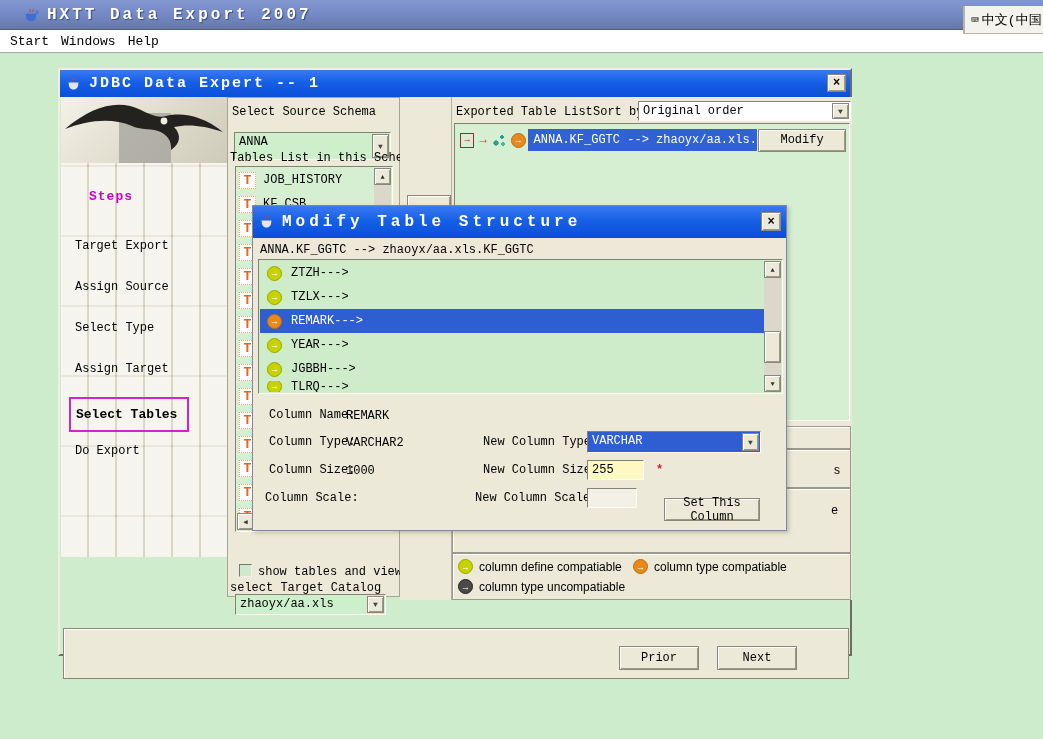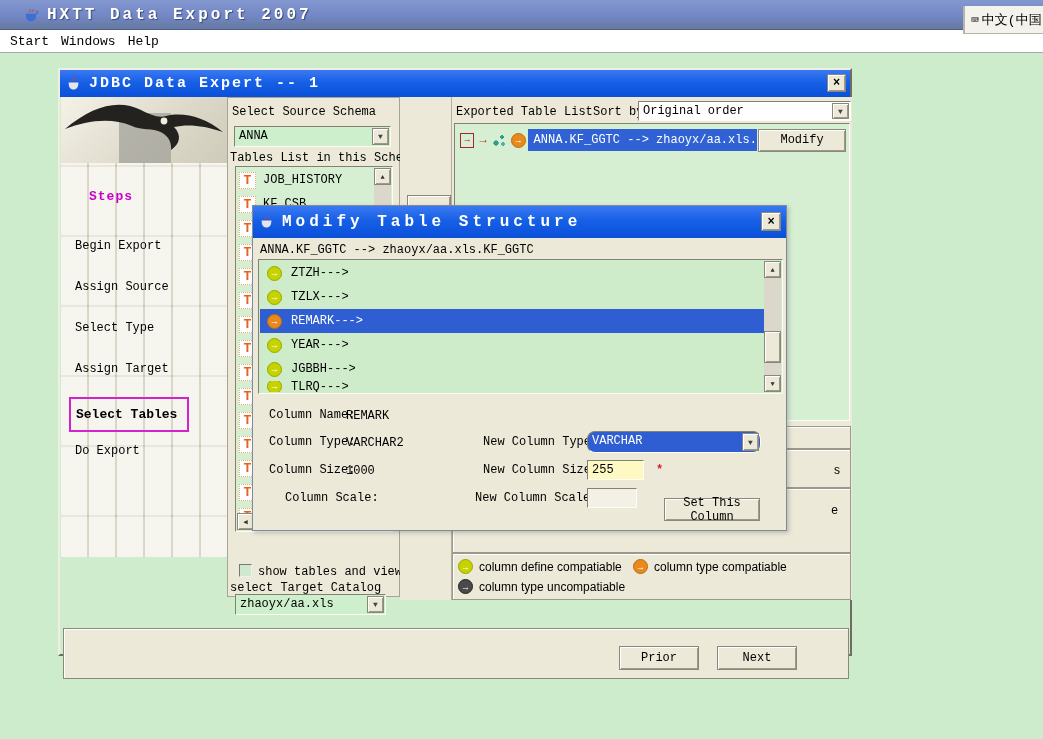--- a/index.html
+++ b/index.html
@@ -175,32 +175,32 @@
       <div class="sidebar">
         <div class="eagle">
           <svg viewBox="0 0 166 66" width="166" height="66">
             <rect x="58" y="16" width="52" height="50" fill="#9a9a94" opacity="0.65"></rect>
             <path d="M4 32 C 32 8, 58 2, 80 13 C 90 18, 97 21, 105 19 C 122 15, 142 19, 162 35 C 142 28, 126 27, 113 30 C 121 38, 119 47, 110 53 C 111 44, 106 37, 97 34 C 87 31, 79 33, 71 29 C 49 20, 26 24, 4 32 Z" fill="#23221f"></path>
             <circle cx="103" cy="24" r="3.4" fill="#efece2"></circle>
           </svg>
         </div>
         <div class="steps-heading">Steps</div>
         <div class="steps">
-            <div class="step-item">Begin Export</div>
+            <div class="step-item">Target Export</div>
             <div class="step-item">Assign Source</div>
             <div class="step-item">Select Type</div>
             <div class="step-item">Assign Target</div>
             <div class="step-item active">Select Tables</div>
             <div class="step-item">Do Export</div>
           </div>
       </div>
 
       <div class="mid-panel">
         <div class="lbl" style="left:4px; top:7px;">Select Source Schema</div>
-        <div class="combo sunken" style="left:6px; top:28px; width:157px; height:21px;">
+        <div class="combo sunken" style="left:6px; top:34px; width:157px; height:28px;">
           <span class="combo-text">ANNA</span>
           <span class="combo-arrow raised btn">▼</span>
         </div>
         <div class="lbl" style="left:2px; top:53px;">Tables List in this Schema</div>
         <div class="src-list sunken">
           <div class="src-rows">
               <div class="src-row">
                 <span class="t-ico">T</span>
                 <span>JOB_HISTORY</span>
               </div>
@@ -365,31 +365,31 @@
       </div>
     </div>
 
     <div class="dlg-form">
       <span class="f-lbl" style="left:16px; top:9px;">Column Name:</span>
       <span class="f-val" style="left:93px; top:10px;">REMARK</span>
 
       <span class="f-lbl" style="left:16px; top:36px;">Column Type:</span>
       <span class="f-val" style="left:93px; top:37px;">VARCHAR2</span>
       <span class="f-lbl" style="left:230px; top:36px;">New Column Type:</span>
-      <div class="combo sunken" style="left:334px; top:32px; width:174px; height:22px; background:#2e5ed1; color:#fff;border-radius:8px;">
+      <div class="combo sunken" style="left:334px; top:32px; width:174px; height:22px; background:#2e5ed1; color:#fff;">
         <span class="combo-text">VARCHAR</span>
         <span class="combo-arrow raised btn" style="color:#444;">▼</span>
       </div>
 
       <span class="f-lbl" style="left:16px; top:64px;">Column Size:</span>
       <span class="f-val" style="left:93px; top:65px;">1000</span>
       <span class="f-lbl" style="left:230px; top:64px;">New Column Size:</span>
       <input class="field sunken" style="left: 334px; top: 61px; width: 57px; background: #fef9c3;" value="255">
       <span class="f-lbl req" style="left:403px; top:64px;">*</span>
 
-      <span class="f-lbl" style="left:32px; top:92px;">Column Scale:</span>
+      <span class="f-lbl" style="left:12px; top:92px;">Column Scale:</span>
       <span class="f-lbl" style="left:222px; top:92px;">New Column Scale:</span>
       <input class="field sunken" style="left: 334px; top: 89px; width: 50px; background: rgb(243, 241, 230);" value="">
       <button class="raised btn" style="position:absolute; left:411px; top:99px; width:96px; height:23px;">Set This Column</button>
     </div>
   </div>
 
 </div>
 
 </body></html>

